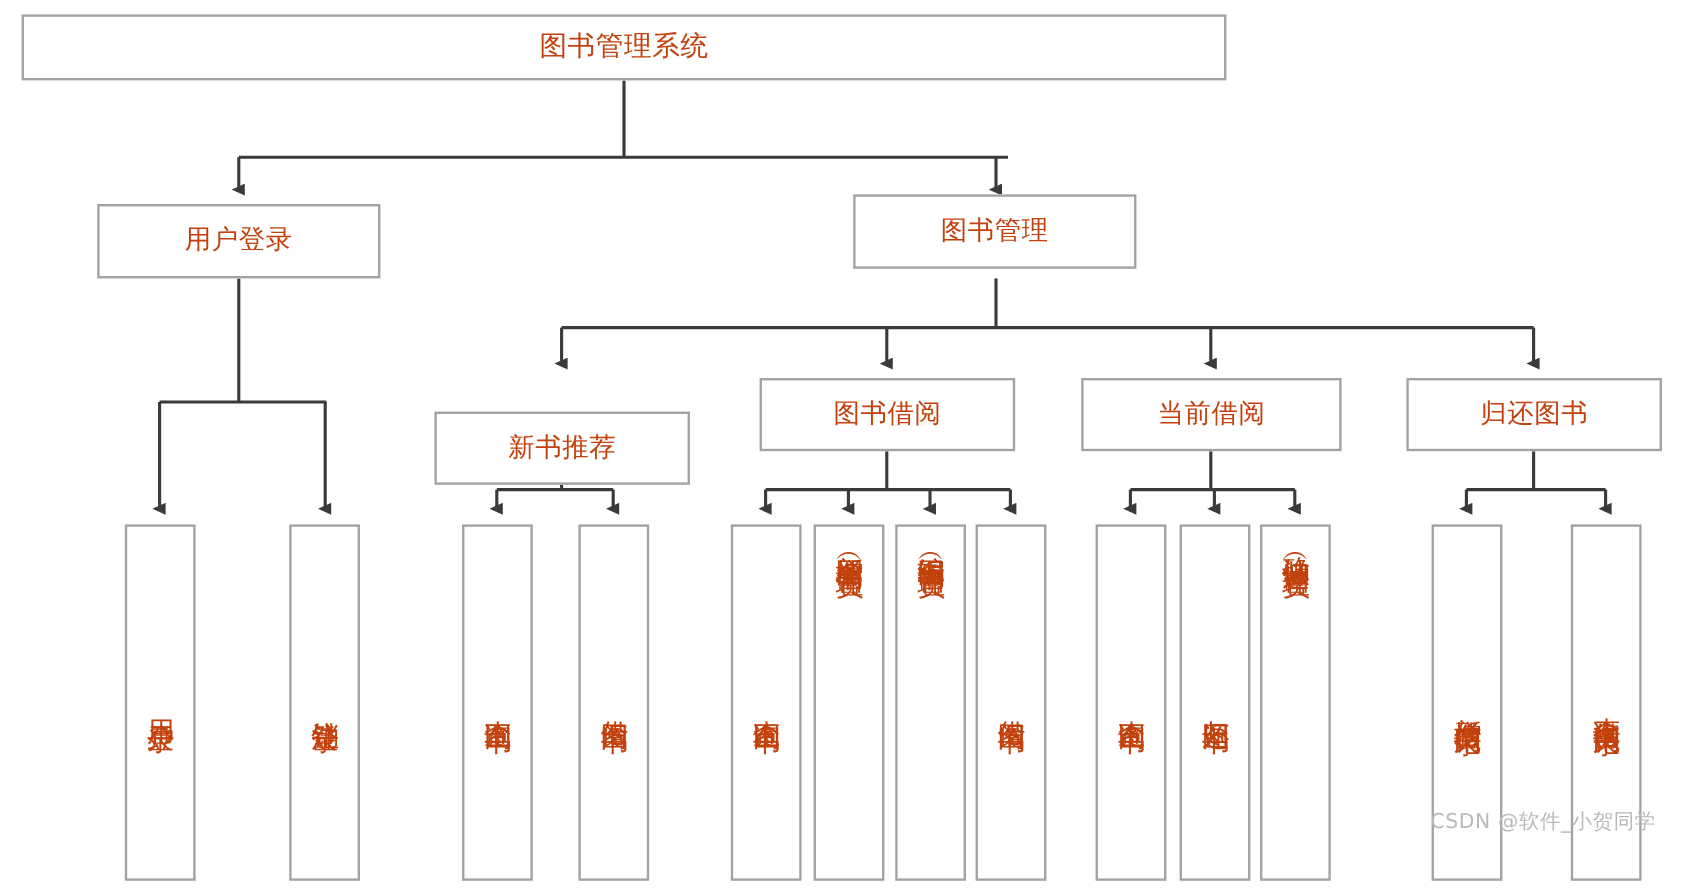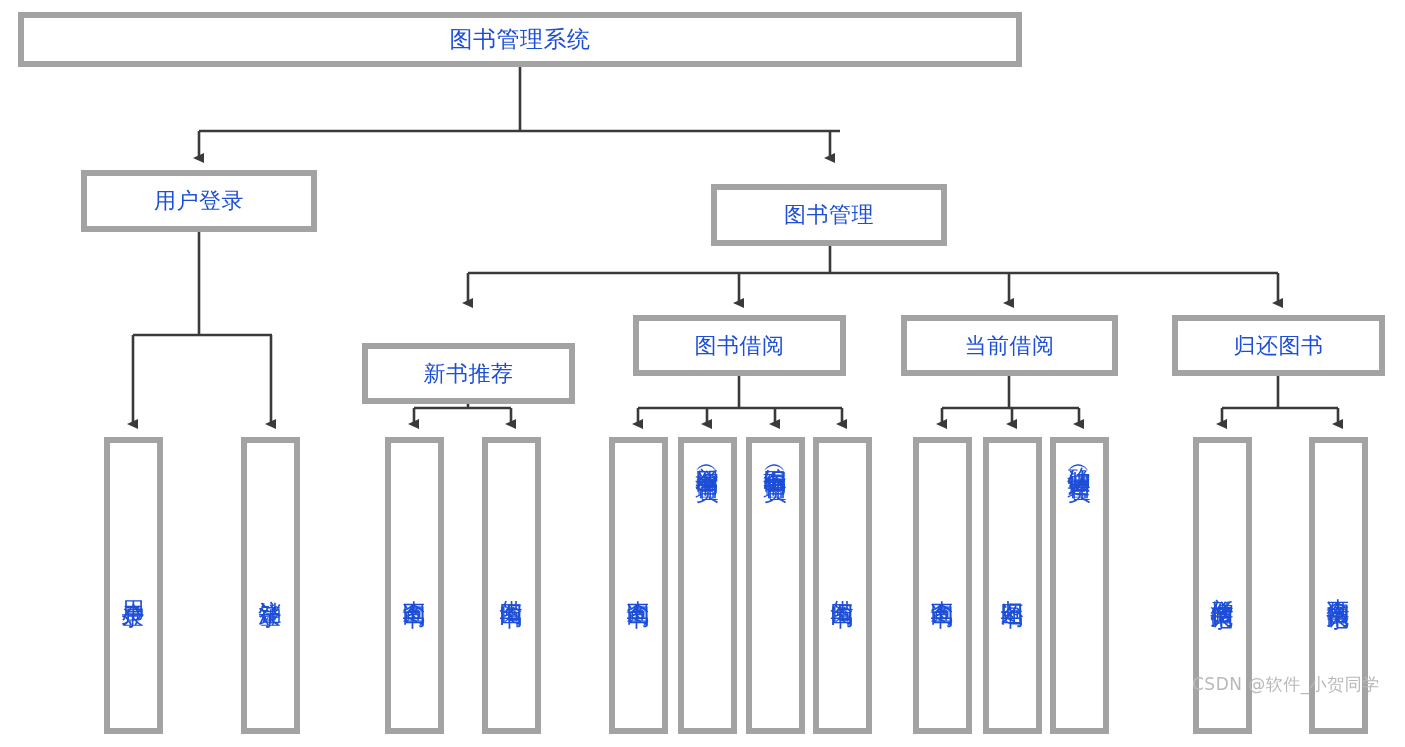--- a/index.html
+++ b/index.html
@@ -21,26 +21,26 @@
     position: absolute;
     left: 0;
     top: 0;
     width: 1405px;
     height: 747px;
     pointer-events: none;
   }
   .node {
     position: absolute;
     box-sizing: border-box;
-    border: 6px solid #a3a3a3;
+    border: 2px solid #a3a3a3;
     background: #ffffff;
     display: flex;
     align-items: center;
     justify-content: center;
-    color: #1d4ed8;
+    color: #c2410c;
   }
   .node .lbl {
     display: block;
     text-align: center;
     line-height: 1.18;
   }
   .node.h .lbl {
     font-size: 22px;
     letter-spacing: 0.5px;
   }
@@ -127,21 +127,21 @@
     </g>
   </svg>
 
   <div class="node h root" style="left:18px; top:12px; width:1004px; height:55px;">
     <span class="lbl">图书管理系统</span>
   </div>
 
   <div class="node h" style="left:81px; top:170px; width:236px; height:62px;">
     <span class="lbl">用户登录</span>
   </div>
-  <div class="node h" style="left:711px; top:184px; width:236px; height:62px;">
+  <div class="node h" style="left:711px; top:162px; width:236px; height:62px;">
     <span class="lbl">图书管理</span>
   </div>
 
   <div class="node h" style="left:362px; top:315px; width:213px; height:61px;margin-top:28px;">
     <span class="lbl">新书推荐</span>
   </div>
   <div class="node h" style="left:901px; top:315px; width:217px; height:61px;">
     <span class="lbl">当前借阅</span>
   </div>
   <div class="node h" style="left:633px; top:315px; width:213px; height:61px;">

